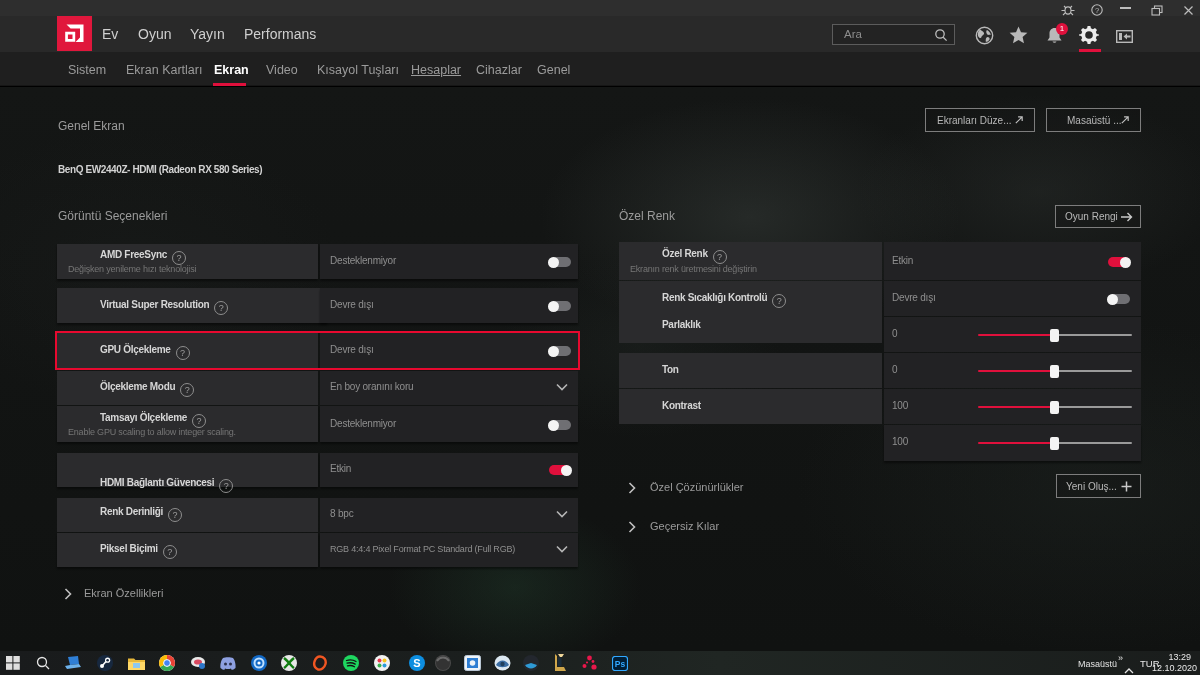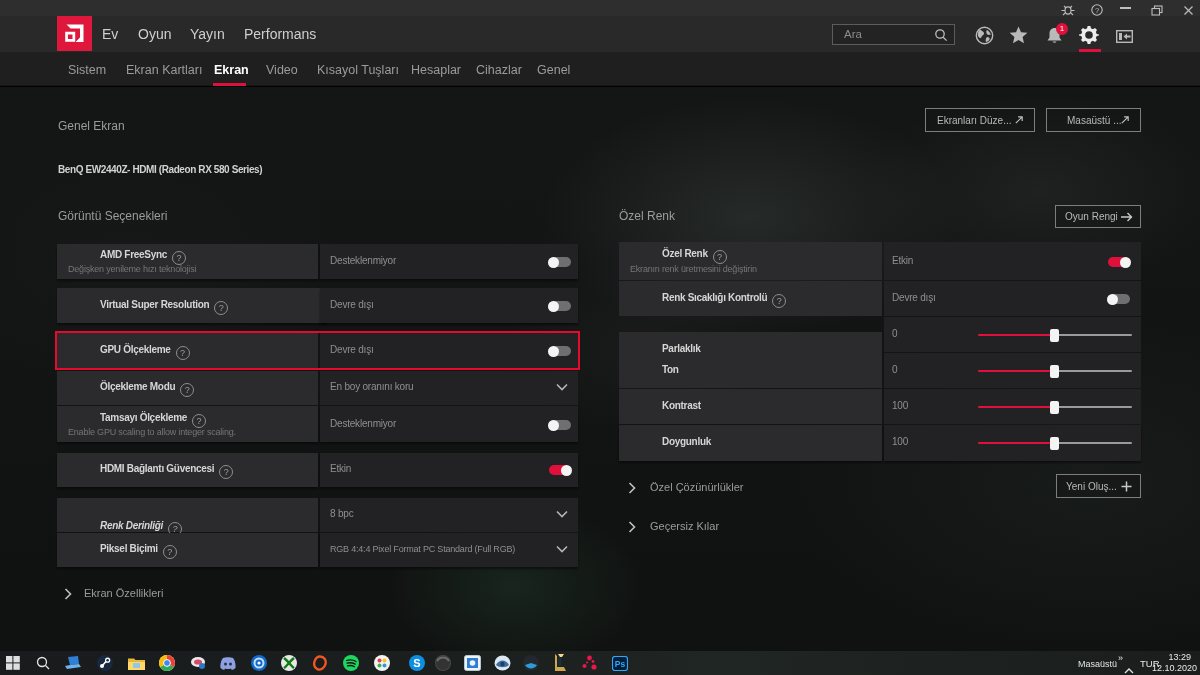--- a/index.html
+++ b/index.html
@@ -149,21 +149,21 @@
       <path fill="#b9b9b9" d="M7.5 6.5 L11 3.5 L11 5.5 L14.5 5.5 L14.5 7.5 L11 7.5 L11 9.5 Z"></path>
       </svg>
   </div>
 
   <div class="tab" style="left:68px;">Sistem</div>
   <div class="tab" style="left:126px;">Ekran Kartları</div>
   <div class="tab" style="left:214px;color:#fff;font-weight:bold;">Ekran</div>
   <div class="abs" style="left:213px;top:83px;width:33px;height:3px;background:#e0103c;"></div>
   <div class="tab" style="left:266px;">Video</div>
   <div class="tab" style="left:317px;">Kısayol Tuşları</div>
-  <div class="tab" style="left:411px;">Hesaplar</div>
+  <div class="tab" style="left:411px;text-decoration:underline;">Hesaplar</div>
   <div class="tab" style="left:476px;">Cihazlar</div>
   <div class="tab" style="left:537px;">Genel</div>
 
   <div class="abs" style="left:58px;top:119px;color:#9b9b9b;font-size:12px;">Genel Ekran</div>
 
   <div class="btn" style="left:925px;top:108px;width:110px;height:24px;">
     <span style="margin-left:11px;font-size:10px;">Ekranları Düze...</span>
     <svg style="position:absolute;right:10px;" width="10" height="10" viewBox="0 0 11 11" stroke="#c0c0c0" stroke-width="1.3" fill="none">
         <path d="M2 9 L9 2 M4.5 2 H9 V6.5"></path>
       </svg>
@@ -239,32 +239,32 @@
   </div>
   <div class="vcell rowshadow" style="left:320px;top:406px;width:258px;height:36px;">
     <div class="abs val" style="left:10px;top:12px;">Desteklenmiyor</div>
     <div class="tgl off" style="right:7px;top:14px;">
         <div class="track"></div>
         <div class="knob"></div>
       </div>
   </div>
 
   <div class="cell rowshadow" style="left:57px;top:453px;width:261px;height:34px;">
-    <div class="abs lbl" style="left:11px;top:10px;">HDMI Bağlantı Güvencesi&nbsp; <span class="qm">?</span></div>
+    <div class="abs lbl" style="left:11px;top:24px;">HDMI Bağlantı Güvencesi&nbsp; <span class="qm">?</span></div>
   </div>
   <div class="vcell rowshadow" style="left:320px;top:453px;width:258px;height:34px;">
     <div class="abs val" style="left:10px;top:10px;">Etkin</div>
     <div class="tgl on" style="right:7px;top:12px;">
         <div class="track"></div>
         <div class="knob"></div>
       </div>
   </div>
 
   <div class="cell" style="left:57px;top:498px;width:261px;height:34px;">
-    <div class="abs lbl" style="left:11px;top:22px;font-style:italic;">Renk Derinliği&nbsp; <span class="qm">?</span></div>
+    <div class="abs lbl" style="left:11px;top:8px;">Renk Derinliği&nbsp; <span class="qm">?</span></div>
   </div>
   <div class="vcell" style="left:320px;top:498px;width:258px;height:34px;">
     <div class="abs val" style="left:10px;top:10px;">8 bpc</div>
     <div class="chev" style="right:12px;top:12px;">
         <svg width="12" height="8" viewBox="0 0 12 8" fill="none" stroke="#b5b5b5" stroke-width="1.6">
           <path d="M1 1.5 L6 6.5 L11 1.5"></path>
         </svg>
       </div>
   </div>
   <div class="cell rowshadow" style="left:57px;top:533px;width:261px;height:34px;">
@@ -300,21 +300,21 @@
     <div class="abs lbl" style="left:11px;top:11px;">Renk Sıcaklığı Kontrolü&nbsp; <span class="qm">?</span></div>
   </div>
   <div class="vcell" style="left:884px;top:281px;width:257px;height:35px;">
     <div class="abs val" style="left:8px;top:11px;">Devre dışı</div>
     <div class="tgl off" style="right:11px;top:13px;">
         <div class="track"></div>
         <div class="knob"></div>
       </div>
   </div>
 
-  <div class="cell" style="left:619px;top:332px;width:263px;height:35px;padding-left:16px;">
+  <div class="cell" style="left:619px;top:308px;width:263px;height:35px;padding-left:16px;">
     <div class="abs lbl" style="left:11px;top:11px;">Parlaklık</div>
   </div>
   <div class="vcell" style="left:884px;top:317px;width:257px;height:35px;">
     <div class="abs val" style="left:8px;top:11px;">0</div>
     <div class="slider" style="left:94px;top:10px;width:154px;">
       <div class="trk-red" style="width:76px;"></div>
         <div class="trk-gray" style="left:76px;width:78px;"></div>
       <div class="hnd" style="left:72px;"></div>
     </div>
   </div>
@@ -336,23 +336,20 @@
   </div>
   <div class="vcell" style="left:884px;top:389px;width:257px;height:35px;">
     <div class="abs val" style="left:8px;top:11px;">100</div>
     <div class="slider" style="left:94px;top:10px;width:154px;">
       <div class="trk-red" style="width:76px;"></div>
         <div class="trk-gray" style="left:76px;width:78px;"></div>
       <div class="hnd" style="left:72px;"></div>
     </div>
   </div>
 
-  <div class="cell rowshadow" style="left:619px;top:425px;width:263px;height:36px;">
-    <div class="abs lbl" style="left:11px;top:11px;">Doygunluk</div>
-  </div>
   <div class="vcell rowshadow" style="left:884px;top:425px;width:257px;height:36px;">
     <div class="abs val" style="left:8px;top:11px;">100</div>
     <div class="slider" style="left:94px;top:10px;width:154px;">
       <div class="trk-red" style="width:76px;"></div>
         <div class="trk-gray" style="left:76px;width:78px;"></div>
       <div class="hnd" style="left:72px;"></div>
     </div>
   </div>
 
   <div class="abs expchev" style="left:628px;top:480px;"><svg width="8" height="12" viewBox="0 0 8 12" fill="none" stroke="#c0c0c0" stroke-width="1.6">

